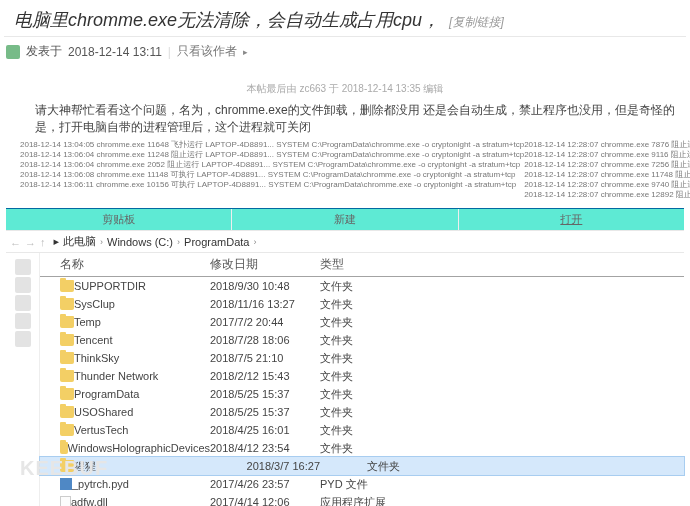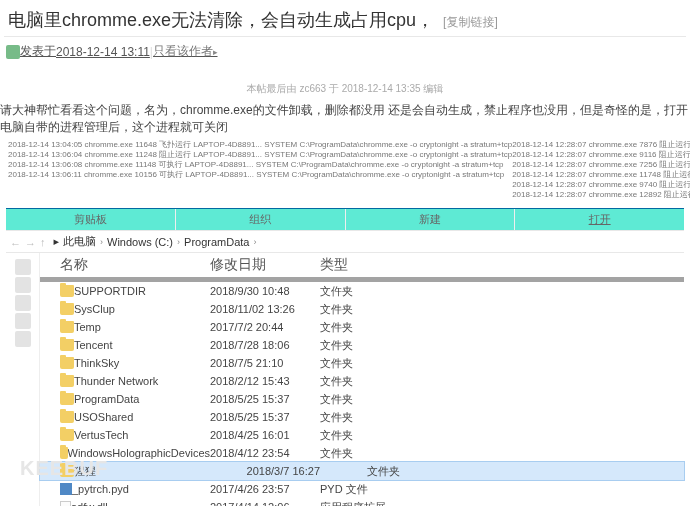--- a/index.html
+++ b/index.html
@@ -1,41 +1,41 @@
 <!DOCTYPE html>
 <html><head>
 <meta charset="utf-8">
 <style>
   * { box-sizing: border-box; margin: 0; padding: 0; }
   body { font-family: "Microsoft YaHei", Arial, sans-serif; font-size: 12px; color: #333; background: #fff; width: 690px; }
-  .post-title { font-size: 18px; font-weight: 500; padding: 8px 8px 4px; }
+  .post-title { font-size: 18px; font-weight: 500; padding: 8px 14px 4px; font-style: italic; }
   .post-title a { color: #999; font-size: 12px; font-weight: normal; margin-left: 4px; text-decoration: none; }
   .ruler { border-bottom: 1px solid #e8e8e8; margin: 0 4px; }
-  .meta { display: flex; align-items: center; padding: 6px; font-size: 12px; color: #555;  text-decoration: underline;}
+  .meta { display: flex; align-items: center; padding: 6px; font-size: 12px; color: #555; gap: 6px;}
   .avatar { width: 14px; height: 14px; background:#7b8; border-radius:2px;}
   .meta-sep { color:#ddd; }
   .only-author { color:#777; }
   .last-edit { font-size: 10px; color: #aaa; text-align: center; padding: 16px 24px 6px; }
-  .body-text { font-size: 12px; color: #444; padding: 0 0 4px; }
-  .processes { display:flex; padding: 0 8px 6px; }
+  .body-text { font-size: 12px; color: #444; padding: 0 0 4px; margin-left: 35px; }
+  .processes { display:flex; padding: 0 20px 6px; }
   .plist { flex:1; font-size:8px; color:#777; line-height:10px; }
   .prow { display:flex; gap:4px; white-space:nowrap; }
   .explorer { margin: 2px 6px; }
   .toolbar { display:flex; background:#5eead4; border-top:1px solid #0369a1; border-bottom:1px solid #e8e8e8;}
   .tcell { flex:1; text-align:center; font-size:11px; color:#666; padding:3px 0; border-right:1px solid #eee;}
   .tcell:last-child { border-right:none;text-decoration:underline;}
   .breadcrumb { display:flex; align-items:center; padding:3px 4px; border-bottom:1px solid #e8e8e8; gap:4px; font-size:11px;}
   .bc-seg { color:#333; }
   .chev { color:#888; font-size:9px;}
   .nav-arrows { color:#bbb; display:flex; gap:4px; margin-right:4px;}
   .panes { display:flex; }
   .sidebar { width:34px; border-right:1px solid #eee; padding-top:4px;}
   .sb-ic { width:16px; height:16px; background:#e3e3e3; margin:2px auto; border-radius:2px;}
   .filepane { flex:1; }
-  .fhead { display:flex; font-size:14px; color:#555; border-bottom:5px solid #a3a3a3; padding:3px 0;}
+  .fhead { display:flex; font-size:12px; color:#555; border-bottom:1px solid #a3a3a3; padding:3px 0;}
   .col-n { width:170px; padding-left:20px;}
   .col-d { width:110px;}
   .col-t { width:80px;}
   .frow { display:flex; align-items:center; font-size:11px; color:#444; height:18px;}
   .frow .col-n { display:flex; align-items:center; }
   .ic-folder { width:14px; height:12px; background:#f3cf65; border-radius:1px 1px 2px 2px; position:relative;}
   .ic-folder::before { content:""; position:absolute; top:-2px; left:0; width:6px; height:3px; background:#f3cf65; border-radius:1px 1px 0 0;}
   .ic-file { width:11px; height:13px; background:#fcfcfc; border:1px solid #ccc;}
   .ic-pyd { width:12px; height:12px; background:#4f88c5;}
   .selected { background:#d5e8fb; outline:1px solid #a8cdf0;text-align:right; }
@@ -58,37 +58,37 @@
   <span class="chev">▸</span>
 </div>
 
 <div class="last-edit">本帖最后由 zc663 于 2018-12-14 13:35 编辑</div>
 <div class="body-text">请大神帮忙看看这个问题，名为，chromme.exe的文件卸载，删除都没用 还是会自动生成，禁止程序也没用，但是奇怪的是，打开电脑自带的进程管理后，这个进程就可关闭</div>
 
 <div class="processes">
   <div class="plist" id="plist-left">
       <div class="prow">2018-12-14 13:04:05  chromme.exe  11648  飞扑运行  LAPTOP-4D8891...  SYSTEM  C:\ProgramData\chromme.exe -o cryptonight -a stratum+tcp</div>
       <div class="prow">2018-12-14 13:06:04  chromme.exe  11248  阻止运行  LAPTOP-4D8891...  SYSTEM  C:\ProgramData\chromme.exe -o cryptonight -a stratum+tcp</div>
+      <div class="prow">2018-12-14 13:06:04  chromme.exe  2052  阻止运行  LAPTOP-4D8891...  SYSTEM  C:\ProgramData\chromme.exe -o cryptonight -a stratum+tcp</div>
       <div class="prow">2018-12-14 13:06:08  chromme.exe  11148  可执行  LAPTOP-4D8891...  SYSTEM  C:\ProgramData\chromme.exe -o cryptonight -a stratum+tcp</div>
       <div class="prow">2018-12-14 13:06:11  chromme.exe  10156  可执行  LAPTOP-4D8891...  SYSTEM  C:\ProgramData\chromme.exe -o cryptonight -a stratum+tcp</div>
     </div>
   <div class="plist" id="plist-right">
       <div class="prow">2018-12-14 12:28:07  chromme.exe  7876  阻止运行  LAPTOP-4D8891...  SYSTEM  C:\ProgramData\chromme.exe -o cryptonight -a stratum+tcp</div>
       <div class="prow">2018-12-14 12:28:07  chromme.exe  9116  阻止运行  LAPTOP-4D8891...  SYSTEM  C:\ProgramData\chromme.exe -o cryptonight -a stratum+tcp</div>
       <div class="prow">2018-12-14 12:28:07  chromme.exe  7256  阻止运行  LAPTOP-4D8891...  SYSTEM  C:\ProgramData\chromme.exe -o cryptonight -a stratum+tcp</div>
       <div class="prow">2018-12-14 12:28:07  chromme.exe  11748  阻止运行  LAPTOP-4D8891...  SYSTEM  C:\ProgramData\chromme.exe -o cryptonight -a stratum+tcp</div>
       <div class="prow">2018-12-14 12:28:07  chromme.exe  9740  阻止运行  LAPTOP-4D8891...  SYSTEM  C:\ProgramData\chromme.exe -o cryptonight -a stratum+tcp</div>
       <div class="prow">2018-12-14 12:28:07  chromme.exe  12892  阻止运行  LAPTOP-4D8891...  SYSTEM  C:\ProgramData\chromme.exe -o cryptonight -a stratum+tcp</div>
     </div>
 </div>
 
 <div class="explorer">
   <div class="toolbar">
     <div class="tcell">剪贴板</div>
-    <div class="tcell">组织</div>
     <div class="tcell">新建</div>
     <div class="tcell">打开</div>
   </div>
   <div class="breadcrumb">
     <span class="nav-arrows">
         <span>←</span>
         <span>→</span>
         <span>↑</span>
       </span>
     <span class="bc-seg">▸</span>
@@ -120,21 +120,21 @@
               <span>SUPPORTDIR</span>
             </div>
             <div class="col-d">2018/9/30 10:48</div>
             <div class="col-t">文仵夹</div>
           </div>
           <div class="frow">
             <div class="col-n">
               <span class="ic-folder"></span>
               <span>SysClup</span>
             </div>
-            <div class="col-d">2018/11/02 13:26</div>
+            <div class="col-d">2018/11/16 13:27</div>
             <div class="col-t">文件夹</div>
           </div>
           <div class="frow">
             <div class="col-n">
               <span class="ic-folder"></span>
               <span>Temp</span>
             </div>
             <div class="col-d">2017/7/2 20:44</div>
             <div class="col-t">文件夹</div>
           </div>

